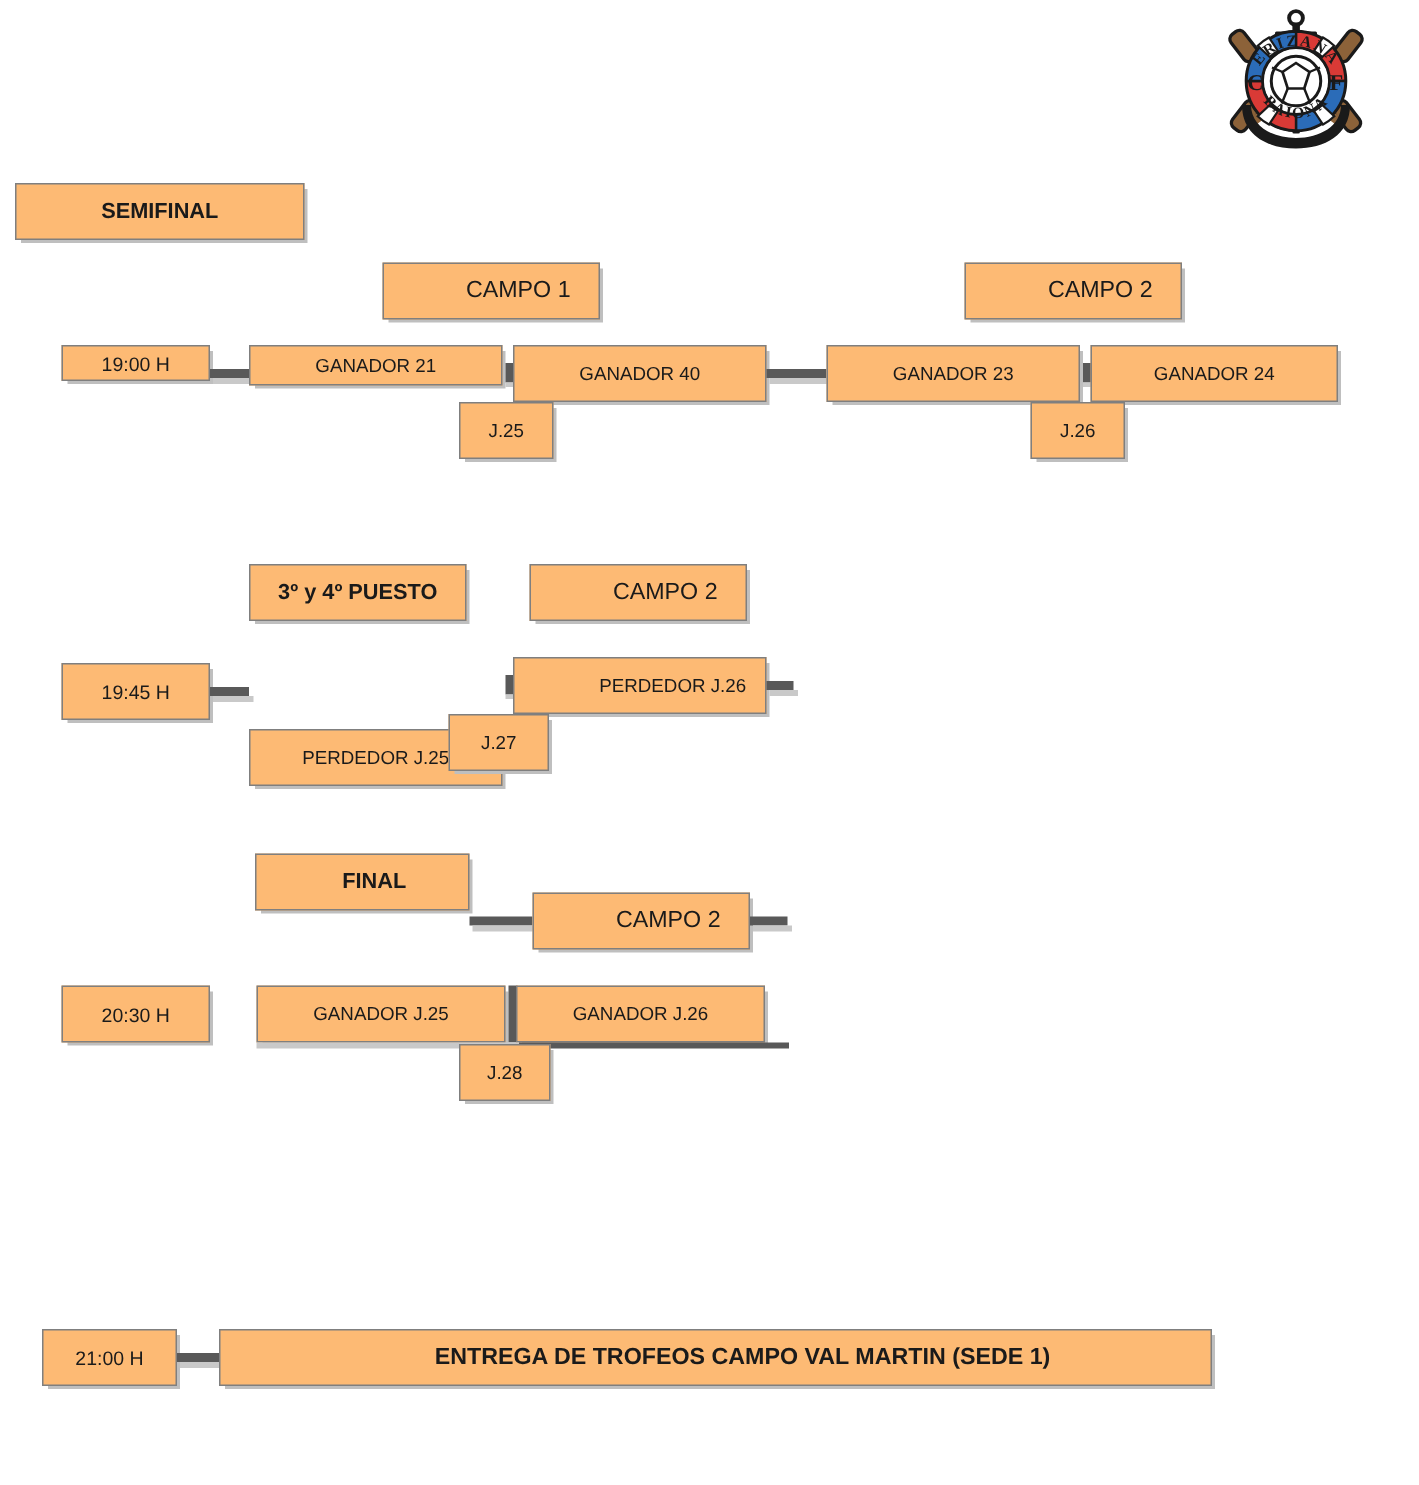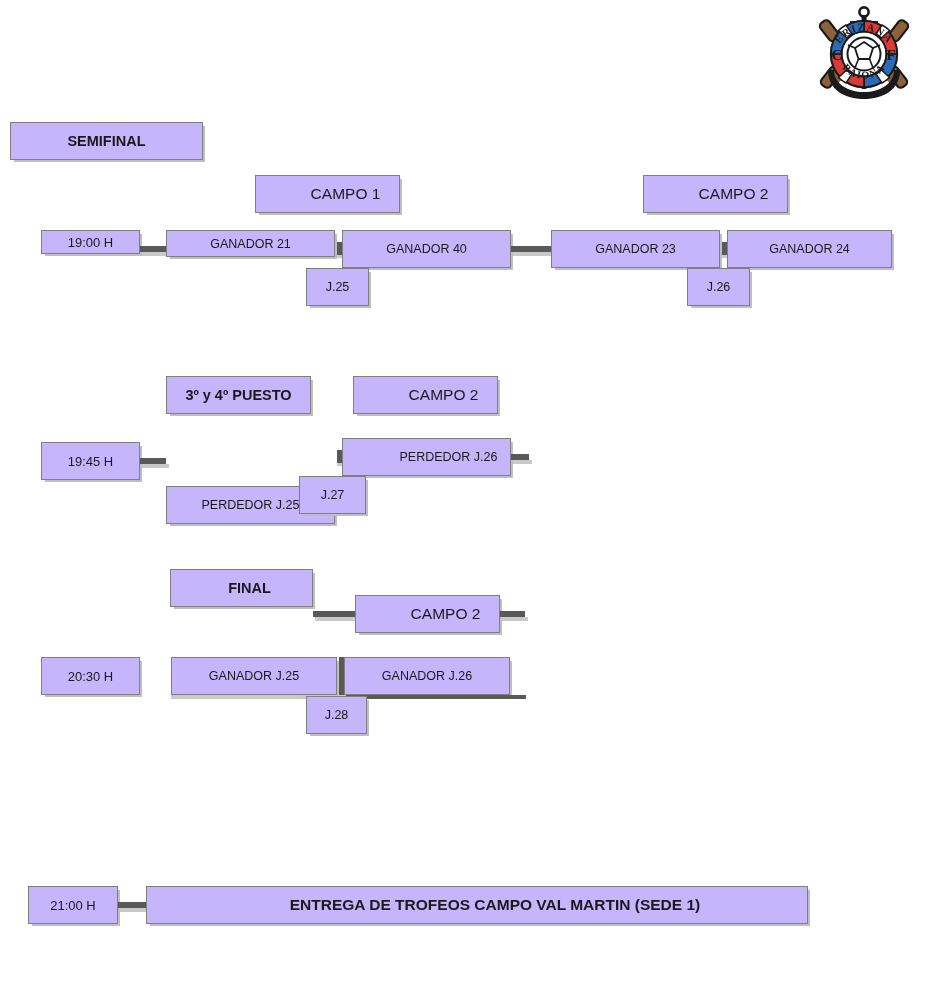--- a/index.html
+++ b/index.html
@@ -12,21 +12,21 @@
     height: 990px;
     position: relative;
     font-family: "Liberation Sans", sans-serif;
     overflow: hidden;
   }
 
   
   .box {
     position: absolute;
     box-sizing: border-box;
-    background: #c4b5fd;
+    background: #fdba74;
     border: 1.5px solid #7f7f7f;
     box-shadow: 3px 3px 0 -1px #bfbfbf;
     display: flex;
     align-items: center;
     justify-content: center;
     color: #1a1a1a;
     white-space: nowrap;
   }
   .box.bold { font-weight: bold; }
 

